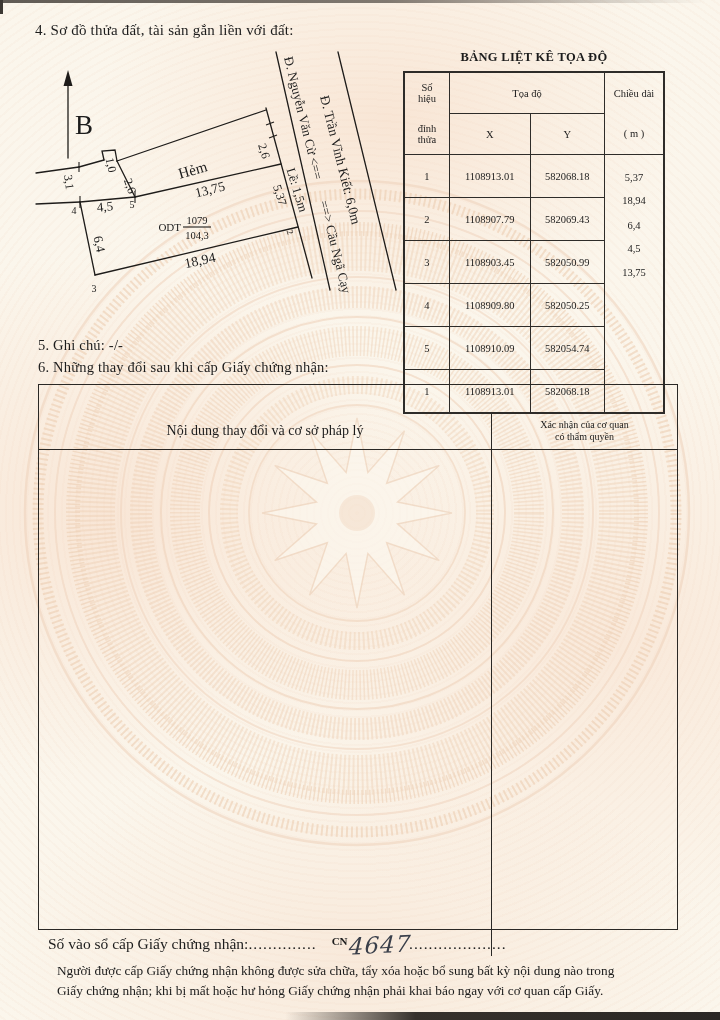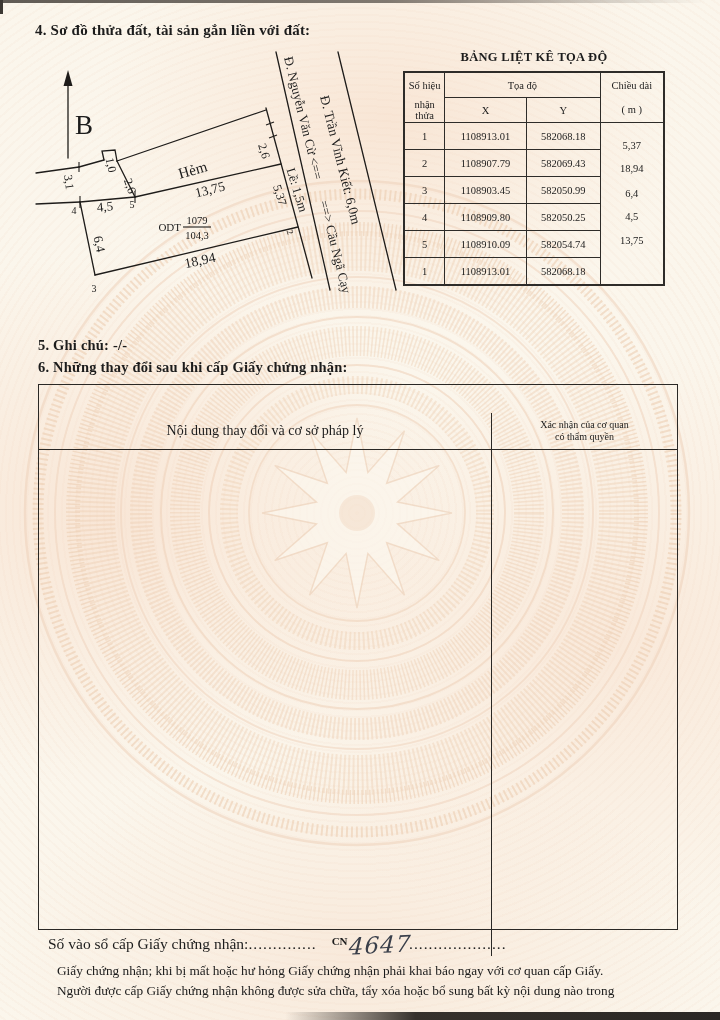--- a/index.html
+++ b/index.html
@@ -13,29 +13,29 @@
     radial-gradient(ellipse 420px 300px at 390px 120px, rgba(246,216,194,.55), transparent 70%),
     radial-gradient(ellipse 500px 380px at 110px 520px, rgba(246,214,192,.5), transparent 70%),
     radial-gradient(ellipse 560px 420px at 610px 640px, rgba(247,219,199,.5), transparent 70%),
     radial-gradient(ellipse 520px 300px at 360px 960px, rgba(244,214,192,.4), transparent 70%),
     repeating-radial-gradient(circle at 357px 513px, rgba(226,176,146,.06) 0 2px, transparent 2px 7px);
   }
   .wm{position:absolute;left:0;top:0;z-index:0;pointer-events:none;}
   .content{position:absolute;inset:0;z-index:2;}
   .abs{position:absolute;}
   
-  .h-sec{font-size:15px;font-weight:bold;letter-spacing:.2px;}
+  .h-sec{font-size:15px;font-weight:normal;letter-spacing:.2px;}
   
   svg text{font-family:"Liberation Serif","DejaVu Serif",serif;fill:#1c1c1c;}
   .dline{stroke:#1e1c1a;stroke-width:1.3;fill:none;stroke-linecap:round;}
   .tick{stroke:#1e1c1a;stroke-width:1.1;}
   
   .ct-title{font-size:12.5px;font-weight:bold;text-align:center;letter-spacing:.3px;}
   table.ct{border-collapse:collapse;margin-top:6px;background:transparent;}
-  table.ct td{border:1px solid #2e2c29;font-size:10.5px;text-align:center;padding:0;height:26px;}
+  table.ct td{border:1px solid #2e2c29;font-size:10.5px;text-align:center;padding:8px;height:26px;}
   table.ct{border:2px solid #2e2c29;}
   table.ct td.hd{font-size:10.5px;}
   table.ct td.len-cell{position:relative;border-top:1px solid #2e2c29;}
   .len-val{position:absolute;left:0;right:0;text-align:center;font-size:10.5px;line-height:14px;}
   
   .chg{border:1.6px solid #2a2825;background:transparent;}
   .chg-head{display:flex;border-bottom:1.2px solid #2a2825;}
   .chg-c1{width:452px;border-right:1.2px solid #2a2825;display:flex;align-items:center;justify-content:center;font-size:14px;}
   .chg-c2{flex:1;display:flex;flex-direction:column;align-items:center;justify-content:center;font-size:10px;line-height:1.25;}
   .chg-body{display:flex;}
@@ -144,21 +144,21 @@
   <div class="abs" style="left:403px;top:50px;width:262px;">
     <div class="ct-title">BẢNG LIỆT KÊ TỌA ĐỘ</div>
     <table class="ct">
       <tbody>
           <tr>
         <td class="hd" style="width:40px;height:24px;border-bottom:none;">Số hiệu</td>
         <td class="hd" colspan="2" style="height:24px;">Tọa độ</td>
         <td class="hd" style="width:64px;height:24px;border-bottom:none;">Chiều dài</td>
       </tr>
       <tr>
-        <td class="hd" style="height:24px;border-top:none;">nhận thửa</td>
+        <td class="hd" style="height:24px;border-top:none;">đỉnh thửa</td>
         <td class="hd" style="width:82px;height:24px;">X</td>
         <td class="hd" style="width:74px;height:24px;">Y</td>
         <td class="hd" style="height:24px;border-top:none;">( m )</td>
       </tr>
       <tr>
         <td>1</td>
         <td>1108913.01</td>
         <td>582068.18</td>
         <td class="len-cell" rowspan="6">
           <div class="len-val" style="top:16px;">5,37</div>
@@ -212,21 +212,21 @@
       <div class="chg-b1"></div>
       <div class="chg-b2"></div>
     </div>
   </div>
 
   <div class="abs registry" style="left:48px;top:932px;">
     <span>Số vào sổ cấp Giấy chứng nhận:</span><span class="reg-dots">..............</span><span class="reg-cn">CN</span><span class="reg-num">4647</span><span class="reg-dots">....................</span>
   </div>
 
   <div class="abs foot" style="left:57px;top:961px;width:616px;">
+    <div>Người được cấp Giấy chứng nhận không được sửa chữa, tẩy xóa hoặc bổ sung bất kỳ nội dung nào trong</div>
     <div>Giấy chứng nhận; khi bị mất hoặc hư hỏng Giấy chứng nhận phải khai báo ngay với cơ quan cấp Giấy.</div>
-    <div>Người được cấp Giấy chứng nhận không được sửa chữa, tẩy xóa hoặc bổ sung bất kỳ nội dung nào trong</div>
   </div>
 
 </div>
 
 <div class="edge-top"></div>
 <div class="edge-left"></div>
 <div class="edge-bottom"></div>
 
 </body></html>

